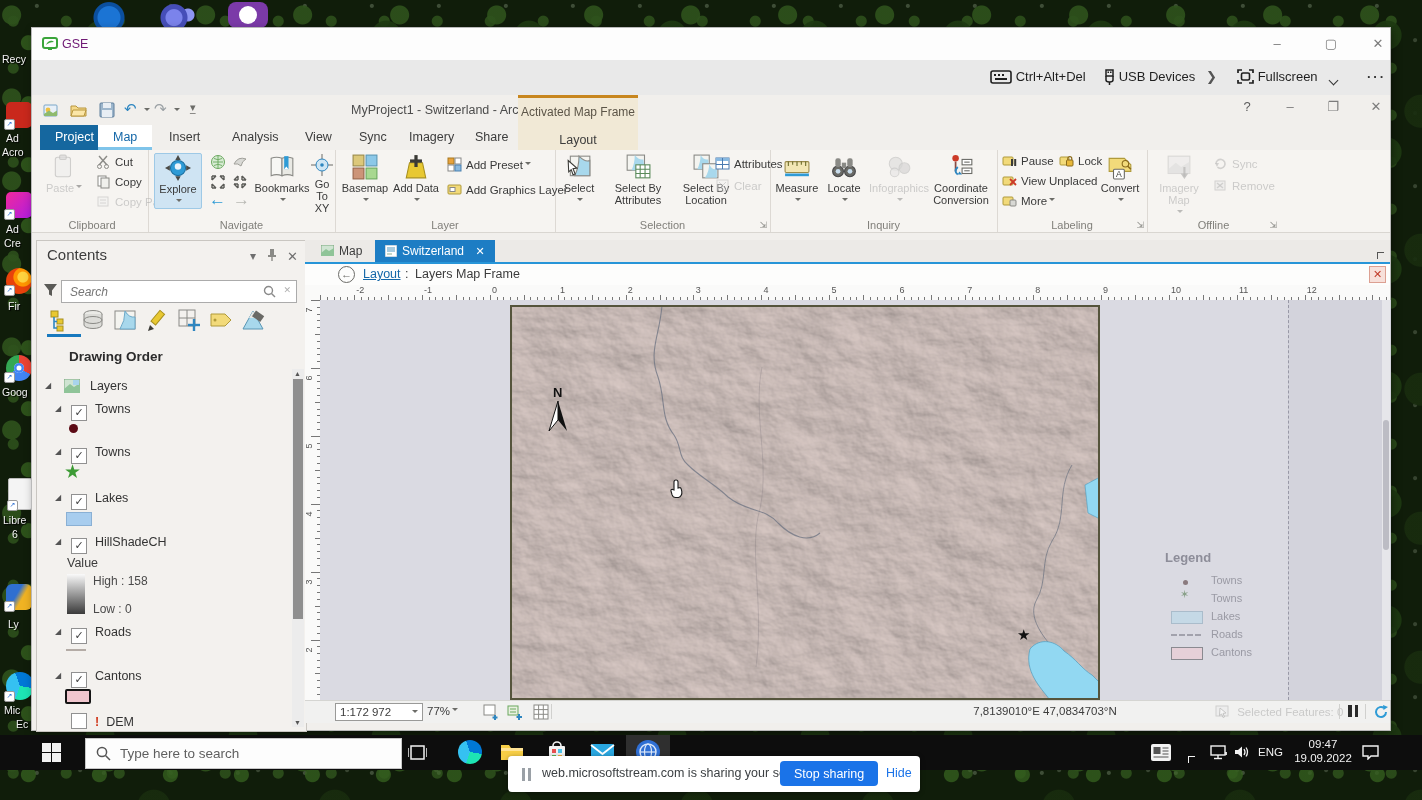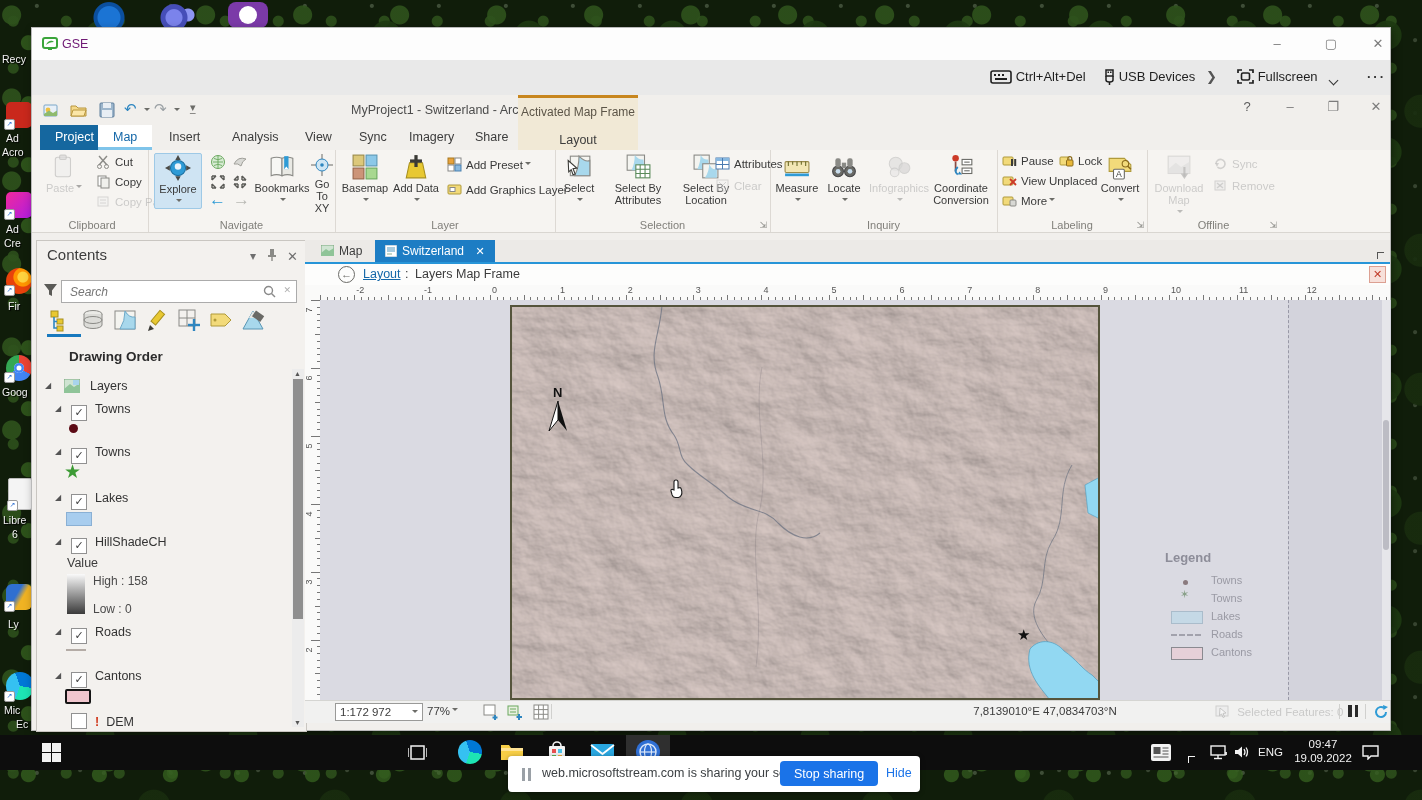--- a/index.html
+++ b/index.html
@@ -505,21 +505,21 @@
         </div>
 
         <div class="rgroup" style="left:1115px;width:133px;border-right:none;">
           <div class="rbig disabled" style="left:4px;width:56px;">
             <svg class="bicon" viewBox="0 0 24 24">
                 <rect x="2" y="2" width="20" height="16" fill="#e4e4e0" stroke="#b0b0ac"></rect>
                 <path d="M2,14 L9,8 L14,12 L22,7 L22,18 L2,18Z" fill="#d0d0cc"></path>
                 <line x1="17" y1="12" x2="17" y2="21" stroke="#8a8a86" stroke-width="2"></line>
                 <polygon points="13.5,18 20.5,18 17,23" fill="#8a8a86"></polygon>
               </svg>
-            <span>Download Map</span>
+            <span>Imagery Map</span>
             <div style="margin-top:1px;"><span class="dda"></span></div>
           </div>
           <div class="rsmall disabled" style="left:66px;top:5px;"><svg class="sicon" viewBox="0 0 15 15">
                 <path d="M3,8 a4.5,4.5 0 1 1 1.5,3.2" fill="none" stroke="#a0a09c" stroke-width="1.6"></path>
                 <polygon points="2,7 6,7 4,11" fill="#a0a09c"></polygon>
               </svg><span>Sync</span></div>
           <div class="rsmall disabled" style="left:66px;top:27px;"><svg class="sicon" viewBox="0 0 15 15">
                 <rect x="2" y="3" width="10" height="9" fill="#e4e4e0" stroke="#a0a09c"></rect>
                 <line x1="4" y1="5" x2="10" y2="10" stroke="#a0a09c" stroke-width="1.4"></line>
                 <line x1="10" y1="5" x2="4" y2="10" stroke="#a0a09c" stroke-width="1.4"></line>
@@ -1006,20 +1006,27 @@
     </div>
   </div>
 
   <div id="taskbar">
     <svg class="tb-ic" style="left:42px;top:8px;width:19px;height:19px;" viewBox="0 0 19 19">
         <rect x="0" y="0" width="9" height="9" fill="#f2f2f2"></rect>
         <rect x="10" y="0" width="9" height="9" fill="#f2f2f2"></rect>
         <rect x="0" y="10" width="9" height="9" fill="#f2f2f2"></rect>
         <rect x="10" y="10" width="9" height="9" fill="#f2f2f2"></rect>
       </svg>
+    <div class="tb-search">
+      <svg class="abs" style="left:10px;top:7px;" width="15" height="15" viewBox="0 0 15 15">
+          <circle cx="6" cy="6" r="4.6" fill="none" stroke="#555" stroke-width="1.5"></circle>
+          <line x1="9.5" y1="9.5" x2="14" y2="14" stroke="#555" stroke-width="1.5"></line>
+        </svg>
+      <span>Type here to search</span>
+    </div>
     <svg class="tb-ic" style="left:408px;top:8px;width:19px;height:19px;" viewBox="0 0 19 19">
         <rect x="3" y="3" width="13" height="13" fill="none" stroke="#f2f2f2" stroke-width="1.5"></rect>
         <line x1="0" y1="5" x2="0" y2="14" stroke="#f2f2f2" stroke-width="1.5"></line>
         <line x1="19" y1="5" x2="19" y2="14" stroke="#f2f2f2" stroke-width="1.5"></line>
       </svg>
     <div class="tb-ic" style="left:458px;width:24px;height:24px;border-radius:50%;background:conic-gradient(from 200deg,#35c1f1 0 140deg,#0078d7 140deg 260deg,#1de5b4 260deg 360deg);"></div>
     <svg class="tb-ic" style="left:500px;width:24px;height:24px;" viewBox="0 0 24 24">
         <path d="M1,5 L9,5 L11,8 L23,8 L23,20 L1,20 Z" fill="#f7ce46"></path>
         <path d="M1,8 L23,8 L23,11 L1,11Z" fill="#ffe394"></path>
       </svg>

